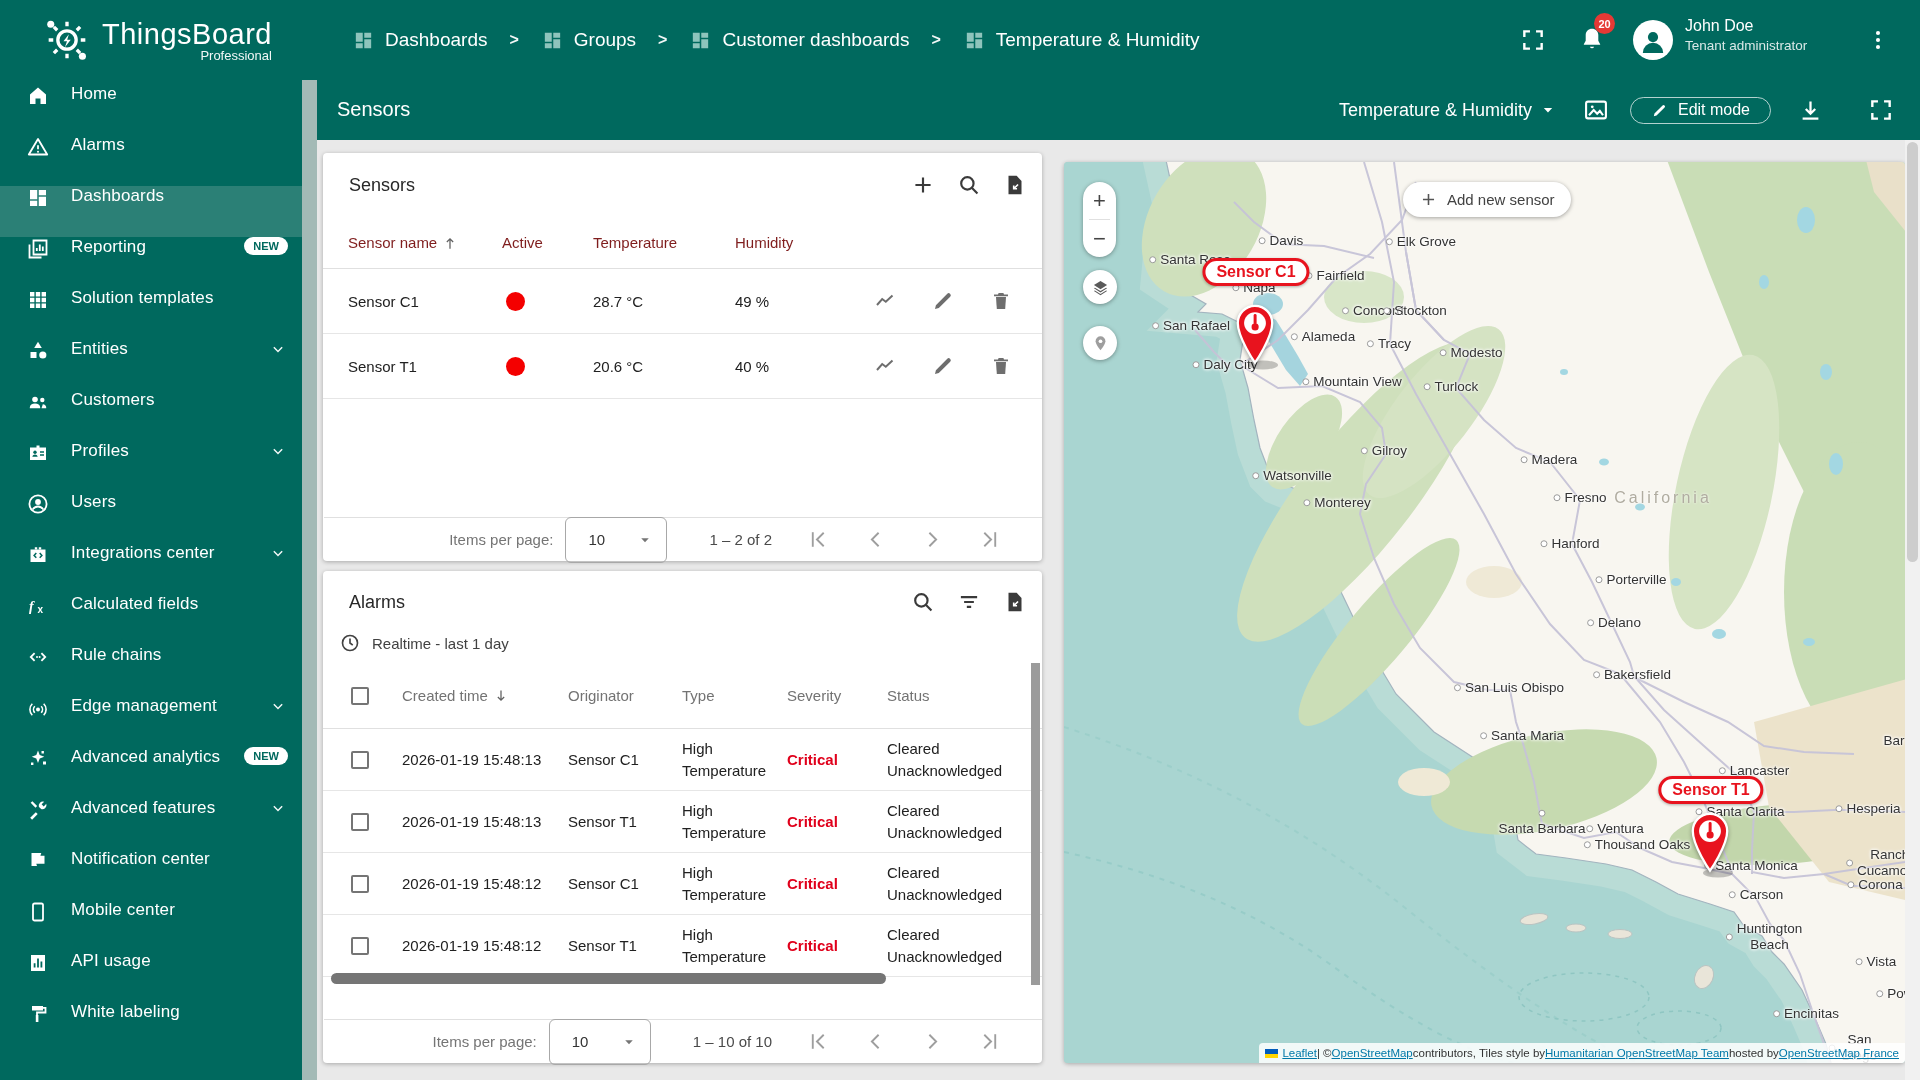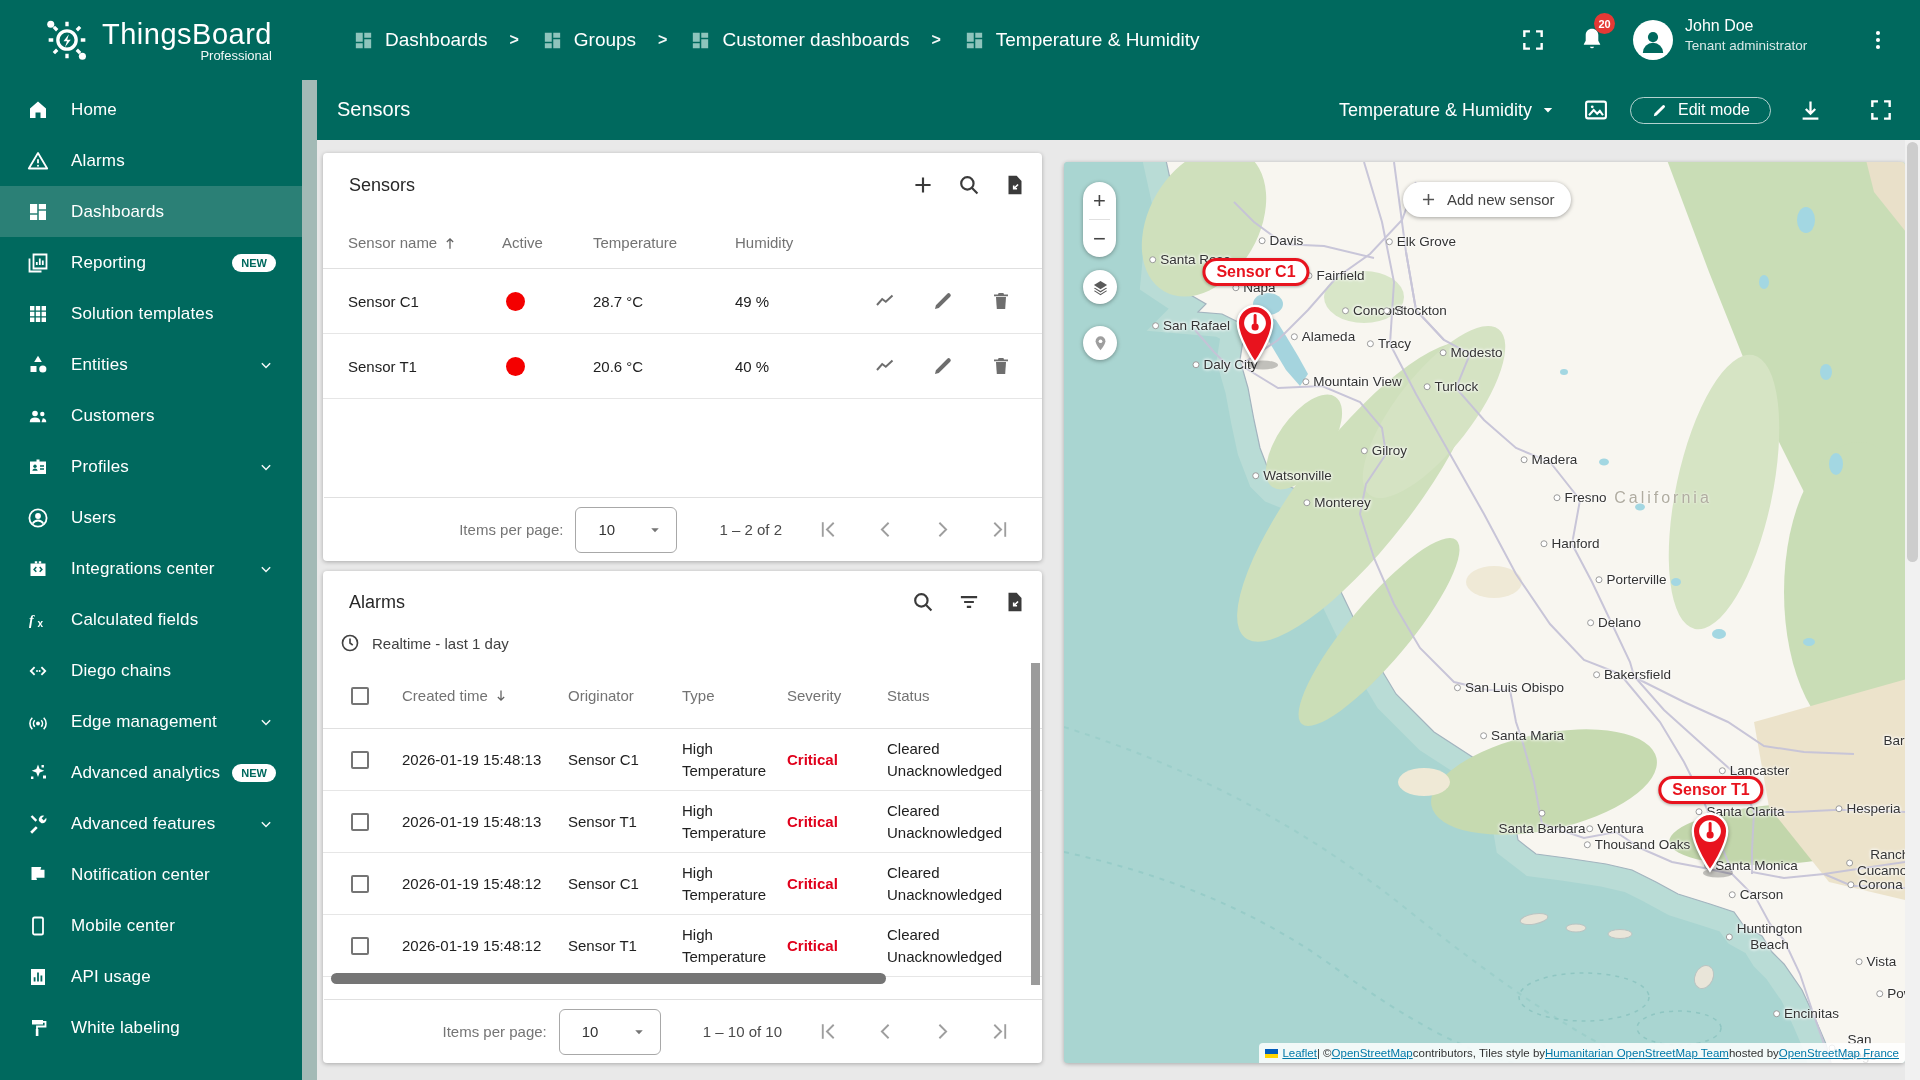--- a/index.html
+++ b/index.html
@@ -24,21 +24,21 @@
 .hdr-bell{position:absolute;left:58px;top:25px;width:28px;height:28px;color:#fff}
 .badge{position:absolute;left:74px;top:13px;min-width:21px;height:21px;border-radius:11px;background:#e53935;color:#fff;font-size:11px;font-weight:700;display:flex;align-items:center;justify-content:center;padding:0 4px}
 .avatar{position:absolute;left:113px;top:20px;width:40px;height:40px;border-radius:50%;background:#fff;color:#00695E;overflow:hidden}
 .avatar .icon{width:34px;height:34px;margin:4px 0 0 3px}
 .user-block{position:absolute;left:165px;top:17px;color:#fff;width:170px}
 .user-name{font-size:16px}
 .user-role{font-size:13.5px;opacity:.85;margin-top:3px}
 .hdr-kebab{position:absolute;left:345px;top:27px;width:26px;height:26px;color:#fff}
 
 .sidebar{position:absolute;left:0;top:80px;width:302px;height:1000px;background:#00695E;z-index:35;overflow:hidden;padding-top:4px}
-.nav-item{height:51px;display:flex;align-items:center;padding:0 26px 0 26px;color:#fff;cursor:pointer}
+.nav-item{height:51px;display:flex;align-items:flex-start;padding:0 14px 0 26px;color:#fff;cursor:pointer}
 .nav-item.active{background:#2b8076}
 .nav-icon{width:24px;height:24px;margin-right:21px;flex:none;color:#fff}
 .nav-label{font-size:17px;font-weight:500;letter-spacing:.15px;flex:1;white-space:nowrap}
 .nav-badge{background:#fff;color:#00695E;font-size:11px;font-weight:700;padding:3px 9px;border-radius:10px;margin-left:6px}
 .nav-chevron{width:20px;height:20px;color:#fff;opacity:.95}
 .side-scroll{position:absolute;left:302px;top:80px;width:15px;height:1000px;background:#a3bab6;z-index:36}
 
 .toolbar{position:absolute;left:317px;top:80px;width:1603px;height:60px;background:#00695E;z-index:30}
 .tb-title{position:absolute;left:20px;top:18px;color:#fff;font-size:20px;font-weight:500}
 .tb-right{position:absolute;right:26px;top:0;height:60px;display:flex;align-items:center;color:#fff}
@@ -54,29 +54,29 @@
 
 .card{position:absolute;background:#fff;border-radius:4px;box-shadow:0 1px 4px rgba(0,0,0,.28);z-index:5}
 #sensors-card{left:323px;top:153px;width:719px;height:408px}
 #alarms-card{left:323px;top:571px;width:719px;height:492px}
 .card-head{display:flex;align-items:center;padding:0 14px 0 26px}
 #sensors-card .card-head{height:64px}
 #alarms-card .card-head{height:52px;padding-top:10px}
 .card-title{font-size:18px;font-weight:500;color:#282828;flex:1}
 .head-ic{width:26px;height:26px;color:#3a3a3a;margin-left:20px;cursor:pointer}
 
-.s-cols{height:52px;display:grid;grid-template-columns:140px 55px 185px 145px 1fr;padding-left:25px;align-items:center;color:#737373;font-size:15px;border-bottom:1px solid #e0e0e0}
+.s-cols{height:52px;display:grid;grid-template-columns:140px 55px 185px 145px 1fr;padding-left:25px;align-items:center;color:#7f1d1d;font-size:15px;border-bottom:1px solid #e0e0e0}
 .s-cols .hdr{display:flex;align-items:center}
 .sort-ic{width:18px;height:18px;color:#616161;margin-left:4px}
 .pad50{padding-left:50px}.pad7{padding-left:7px}.pad14{padding-left:14px}
 .s-row{height:65px;display:grid;grid-template-columns:140px 55px 185px 145px 1fr;padding-left:25px;align-items:center;font-size:15px;color:#212121;border-bottom:1px solid #e6e6e6}
 .dot{width:19px;height:19px;border-radius:50%;justify-self:center}
 .row-actions{display:flex;gap:34px}
 .act-ic{width:24px;height:24px;color:#6e6e6e;cursor:pointer}
-.card-footer{position:absolute;left:1px;right:0;bottom:0;height:64px;border-top:1px solid #e0e0e0;display:flex;align-items:center;justify-content:flex-end;padding-right:30px;color:#757575;font-size:15px}
+.card-footer{position:absolute;left:1px;right:0;bottom:0;height:44px;border-top:1px solid #e0e0e0;display:flex;align-items:center;justify-content:flex-end;padding-right:40px;color:#757575;font-size:15px}
 .pp-label{margin-right:12px}
 .pp-select{width:102px;height:46px;border:1px solid #a8a8a8;border-radius:6px;display:flex;align-items:center;padding:0 12px 0 22px;color:#333;cursor:pointer}
 .pp-val{flex:1;font-size:15px}
 .pp-select .icon{width:18px;height:18px;color:#757575}
 .pp-range{margin:0 34px 0 42px;color:#4a4a4a}
 .pp-nav{display:flex;gap:32px}
 .pp-nav .icon{width:25px;height:25px;color:#9e9e9e;cursor:pointer}
 
 .a-sub{height:40px;display:flex;align-items:center;padding-left:16px;color:#424242}
 .a-sub .icon{width:22px;height:22px;color:#424242;margin-right:11px}
@@ -330,21 +330,21 @@
       <span class="nav-label">Calculated fields</span>
     </div>
     <div class="nav-item">
       <span class="nav-icon icon">
         <svg viewBox="0 0 24 24" width="100%" height="100%">
           <path d="m8.6 8.2-3.8 3.8 3.8 3.8M15.4 8.2l3.8 3.8-3.8 3.8" stroke="currentColor" stroke-width="1.8" fill="none"></path>
           <circle cx="11" cy="12" r="1" fill="currentColor"></circle>
           <circle cx="13.6" cy="12" r="1" fill="currentColor"></circle>
         </svg>
       </span>
-      <span class="nav-label">Diego chains</span>
+      <span class="nav-label">Rule chains</span>
     </div>
     <div class="nav-item">
       <span class="nav-icon icon">
         <svg viewBox="0 0 24 24" width="100%" height="100%">
           <circle cx="12" cy="13.5" r="2" fill="currentColor"></circle>
           <path d="M8.8 16.7a4.6 4.6 0 0 1 0-6.4M15.2 10.3a4.6 4.6 0 0 1 0 6.4M6.3 19.2a8 8 0 0 1 0-11.4M17.7 7.8a8 8 0 0 1 0 11.4" stroke="currentColor" stroke-width="1.6" fill="none"></path>
         </svg>
       </span>
       <span class="nav-label">Edge management</span>
       <span class="nav-chevron icon">

